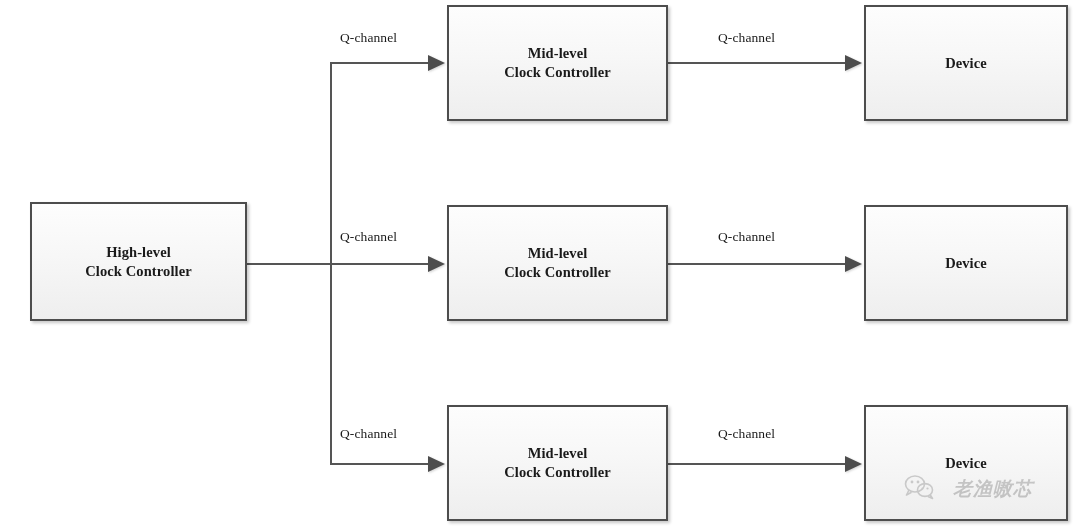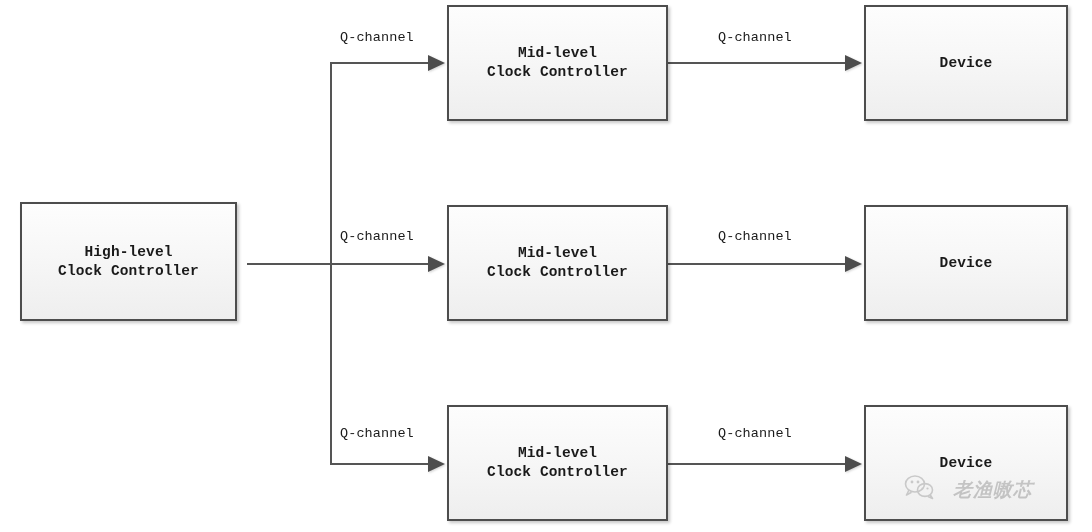--- a/index.html
+++ b/index.html
@@ -6,21 +6,21 @@
     margin: 0;
     padding: 0;
     background: #ffffff;
   }
   #canvas {
     position: relative;
     width: 1092px;
     height: 532px;
     background: #ffffff;
     overflow: hidden;
-    font-family: Liberation Mono, monospace;
+    font-family: Liberation Serif, serif;
   }
   .node {
     position: absolute;
     box-sizing: border-box;
     border: 2px solid #4d4d4d;
     background: linear-gradient(to bottom, #fdfdfd 0%, #f7f7f7 45%, #eeeeee 100%);
     box-shadow: 2px 2px 3px rgba(0,0,0,0.22);
     display: flex;
     flex-direction: column;
     align-items: center;
@@ -107,21 +107,21 @@
   <div class="arrowhead" style="left:845px; top:456px;"></div>
 
   <div class="edge-label" style="left:340px; top:30px;">Q-channel</div>
   <div class="edge-label" style="left:340px; top:229px;">Q-channel</div>
   <div class="edge-label" style="left:340px; top:426px;">Q-channel</div>
 
   <div class="edge-label" style="left:718px; top:30px;">Q-channel</div>
   <div class="edge-label" style="left:718px; top:229px;">Q-channel</div>
   <div class="edge-label" style="left:718px; top:426px;">Q-channel</div>
 
-  <div class="node" style="left:20px; top:202px; width:217px; height:119px;align-items:center;">
+  <div class="node" style="left:30px; top:202px; width:217px; height:119px;align-items:center;">
     <div class="line">High-level</div>
     <div class="line">Clock Controller</div>
   </div>
 
   <div class="node" style="left:447px; top:5px; width:221px; height:116px;">
     <div class="line">Mid-level</div>
     <div class="line">Clock Controller</div>
   </div>
 
   <div class="node" style="left:447px; top:205px; width:221px; height:116px;">

